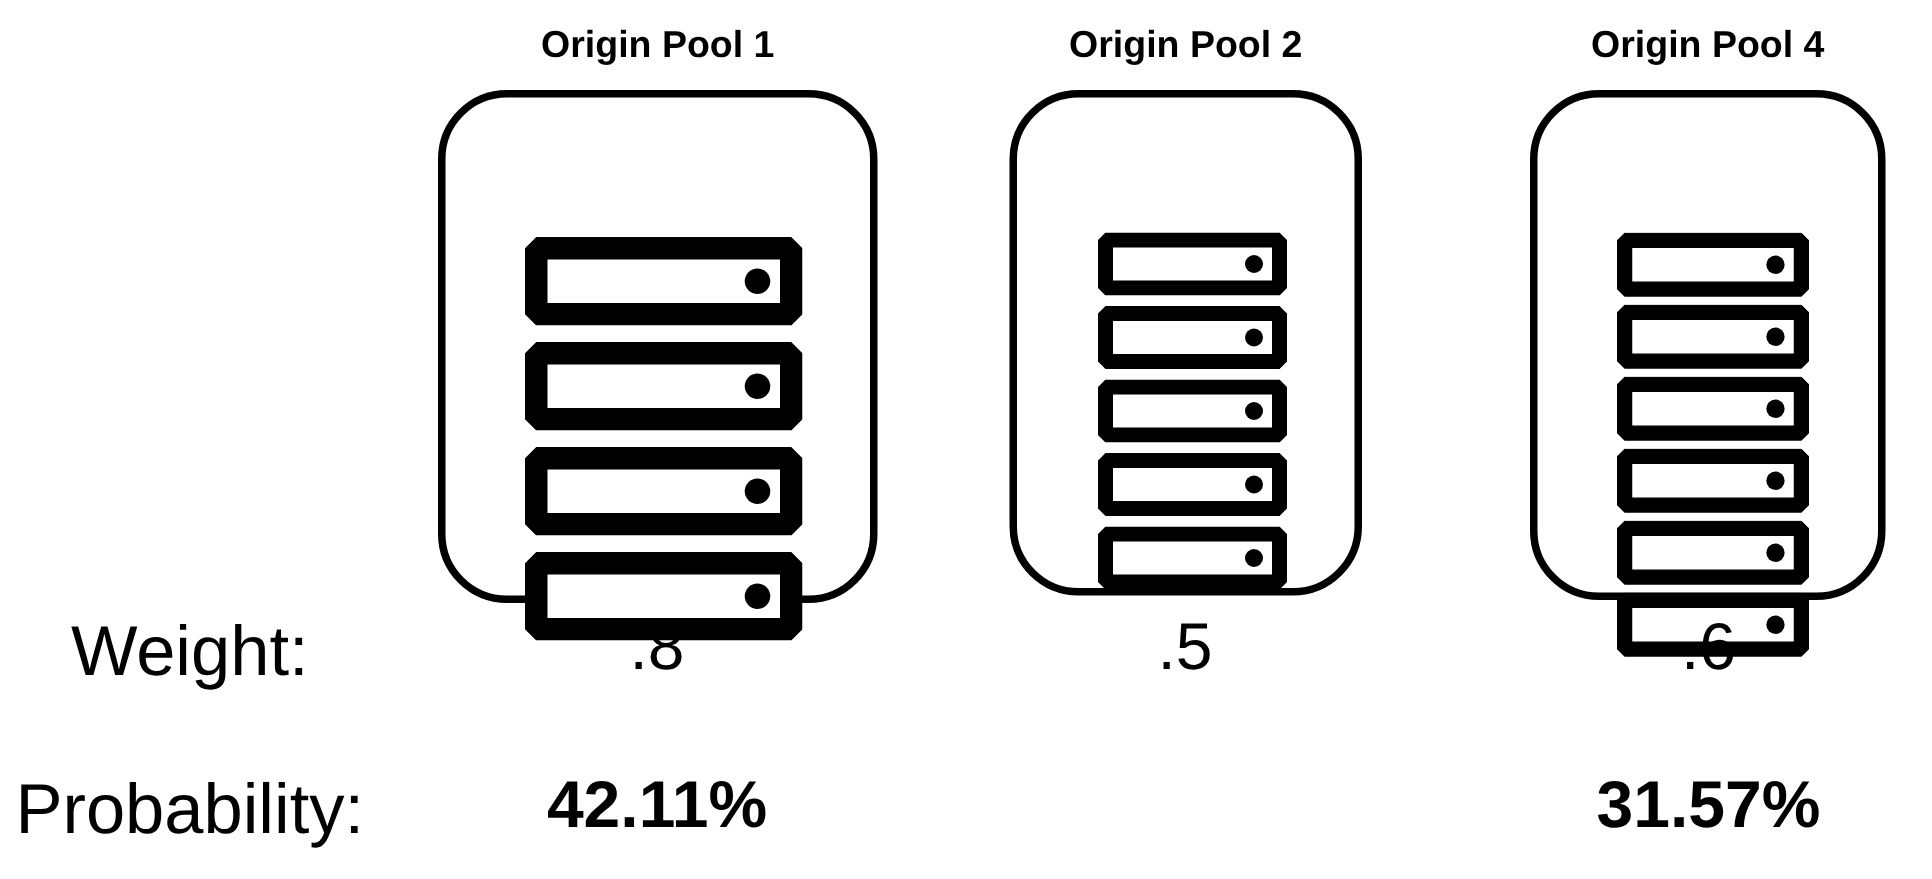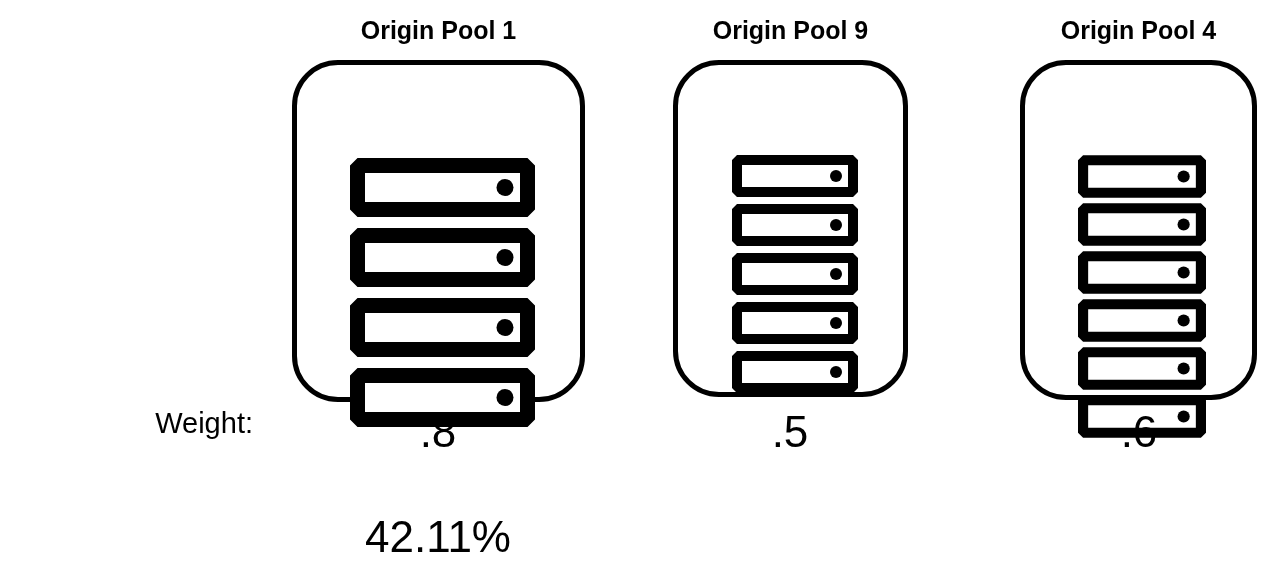--- a/index.html
+++ b/index.html
@@ -57,38 +57,38 @@
   .server-icon { display: block; line-height: 0; }
   .pool-1 .server-icon svg { width: 185px; height: 59px; }
   .pool-2 .server-icon svg { width: 126px; height: 42px; }
   .pool-3 .server-icon svg { width: 128px; height: 43px; }
 
   
   .row-label {
     position: absolute;
     left: 0;
     width: 253px;
-    text-align: right;
-    font-size: 29px;
+    text-align: center;
+    font-size: 47px;
     line-height: 1.1;
     white-space: nowrap;
   }
   .row-label.weight { top: 408px; }
   .row-label.prob   { top: 513px; }
 
   .val {
     position: absolute;
     width: 240px;
     text-align: center;
     font-size: 44px;
     line-height: 1.1;
     white-space: nowrap;
   }
   .val.w { top: 408px; }
-  .val.p { top: 513px; }
+  .val.p { top: 513px; font-weight: bold; }
   .val.c1 { left: 318px; }
   .val.c2 { left: 670px; }
   .val.c3 { left: 1019px; }
 </style>
 </head>
 <body>
 
 <div class="canvas">
 
   <div class="pool pool-1">
@@ -109,21 +109,21 @@
             </svg></span>
           <span class="server-icon"><svg viewBox="0 0 185 59" xmlns="http://www.w3.org/2000/svg">
               <rect x="7.5" y="7.5" width="170" height="44" fill="#ffffff" stroke="#000000" stroke-width="15" stroke-linejoin="bevel"></rect>
               <circle cx="155" cy="29.5" r="8.5" fill="#000000"></circle>
             </svg></span>
         </div>
     </div>
   </div>
 
   <div class="pool pool-2">
-    <div class="pool-title">Origin Pool 9</div>
+    <div class="pool-title">Origin Pool 2</div>
     <div class="pool-box">
       <div class="servers">
           <span class="server-icon"><svg viewBox="0 0 126 42" xmlns="http://www.w3.org/2000/svg">
               <rect x="5" y="5" width="116" height="32" fill="#ffffff" stroke="#000000" stroke-width="10" stroke-linejoin="bevel"></rect>
               <circle cx="104" cy="21" r="6" fill="#000000"></circle>
             </svg></span>
           <span class="server-icon"><svg viewBox="0 0 126 42" xmlns="http://www.w3.org/2000/svg">
               <rect x="5" y="5" width="116" height="32" fill="#ffffff" stroke="#000000" stroke-width="10" stroke-linejoin="bevel"></rect>
               <circle cx="104" cy="21" r="6" fill="#000000"></circle>
             </svg></span>
@@ -173,15 +173,17 @@
             </svg></span>
         </div>
     </div>
   </div>
 
   <div class="row-label weight">Weight:</div>
   <div class="val w c1">.8</div>
   <div class="val w c2">.5</div>
   <div class="val w c3">.6</div>
 
+  <div class="row-label prob">Probability:</div>
   <div class="val p c1">42.11%</div>
+  <div class="val p c3">31.57%</div>
 
 </div>
 
 </body></html>

